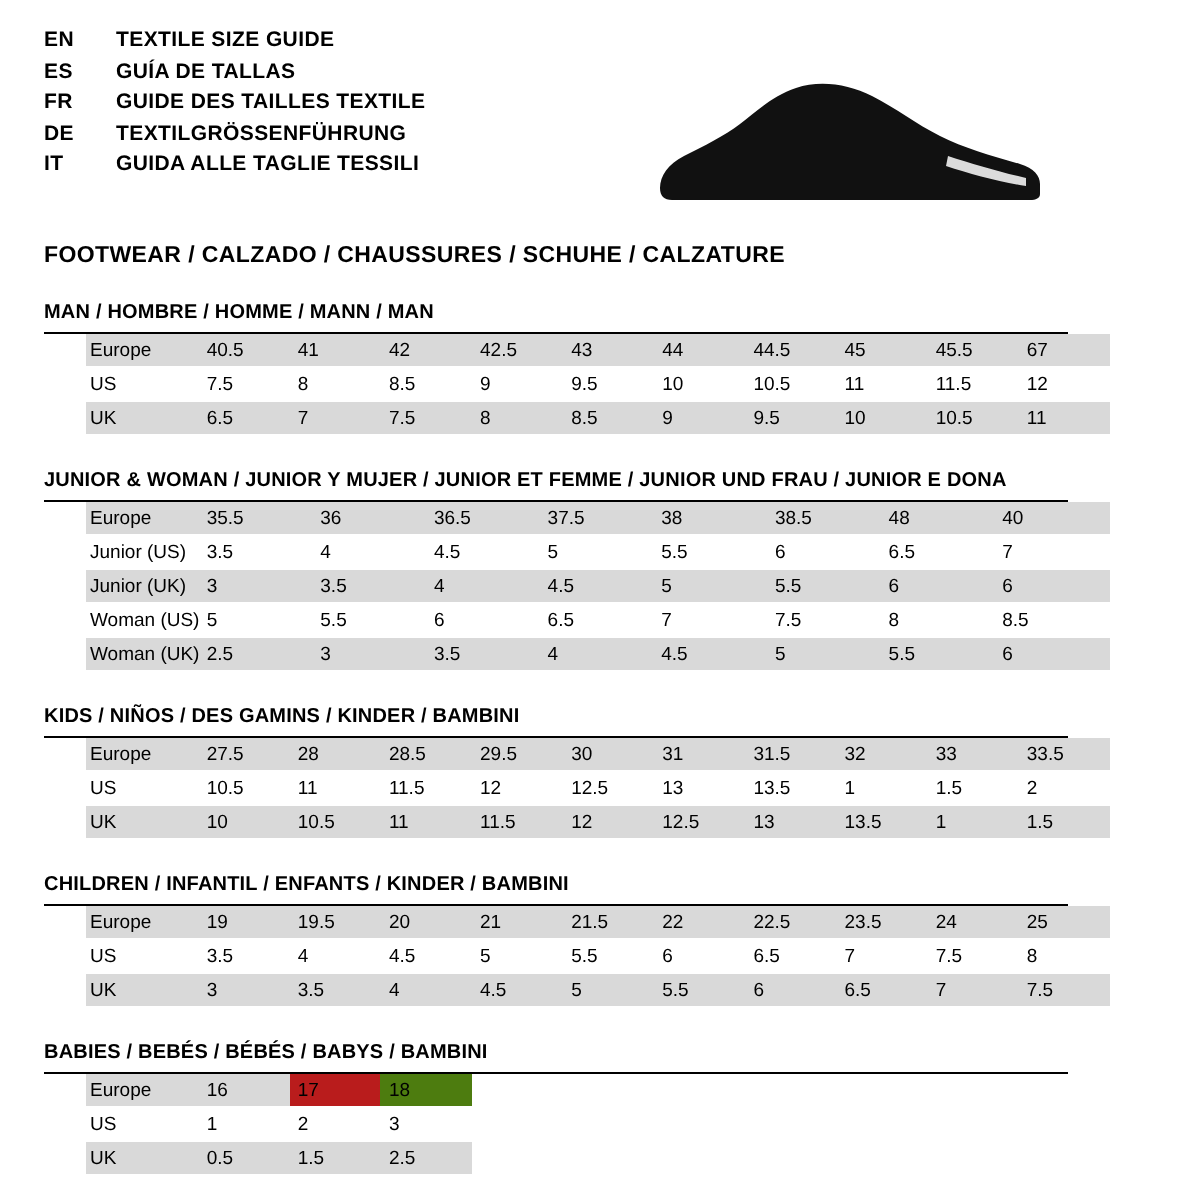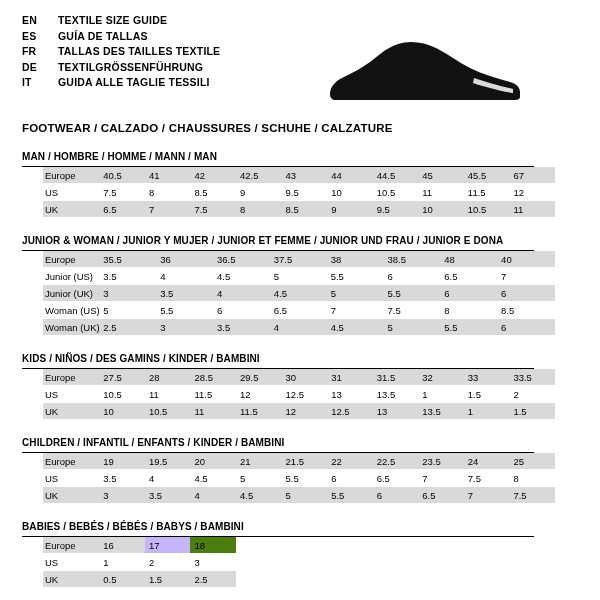--- a/index.html
+++ b/index.html
@@ -114,21 +114,21 @@
         <tr>
           <td class="lang-code">EN</td>
           <td class="lang-text">TEXTILE SIZE GUIDE</td>
         </tr>
         <tr>
           <td class="lang-code">ES</td>
           <td class="lang-text">GUÍA DE TALLAS</td>
         </tr>
         <tr>
           <td class="lang-code">FR</td>
-          <td class="lang-text">TALLAS DES TAILLES TEXTILE</td>
+          <td class="lang-text">GUIDE DES TAILLES TEXTILE</td>
         </tr>
         <tr>
           <td class="lang-code">DE</td>
           <td class="lang-text">TEXTILGRÖSSENFÜHRUNG</td>
         </tr>
         <tr>
           <td class="lang-code">IT</td>
           <td class="lang-text">GUIDA ALLE TAGLIE TESSILI</td>
         </tr>
       </tbody>
@@ -414,21 +414,21 @@
           <col style="width:8.9%">
           <col style="width:8.9%">
           <col style="width:8.9%">
           <col style="width:8.9%">
           <col style="width:8.9%">
       </colgroup>
       <tbody>
         <tr class="row-line">
           <td class="label" style="background:#d9d9d9">Europe</td>
           <td class="val" style="background:#d9d9d9">16</td>
-          <td class="val" style="background:#c4b5fd">17</td>
+          <td class="val" style="background:#b91c1c">17</td>
           <td class="val" style="background:#4d7c0f">18</td>
           <td class="val"></td>
           <td class="val"></td>
           <td class="val"></td>
           <td class="val"></td>
           <td class="val"></td>
           <td class="val"></td>
           <td class="val"></td>
         </tr>
         <tr class="row-line">

